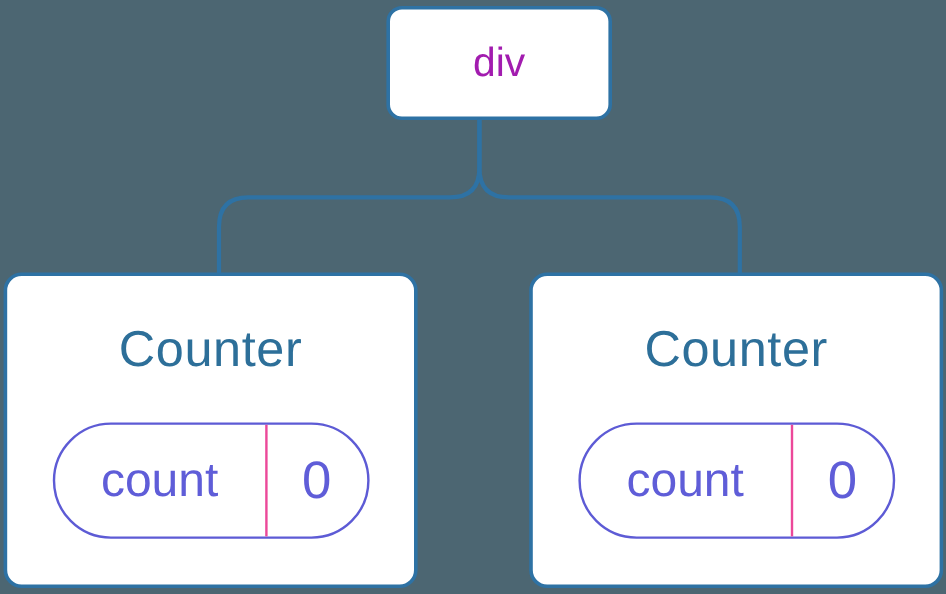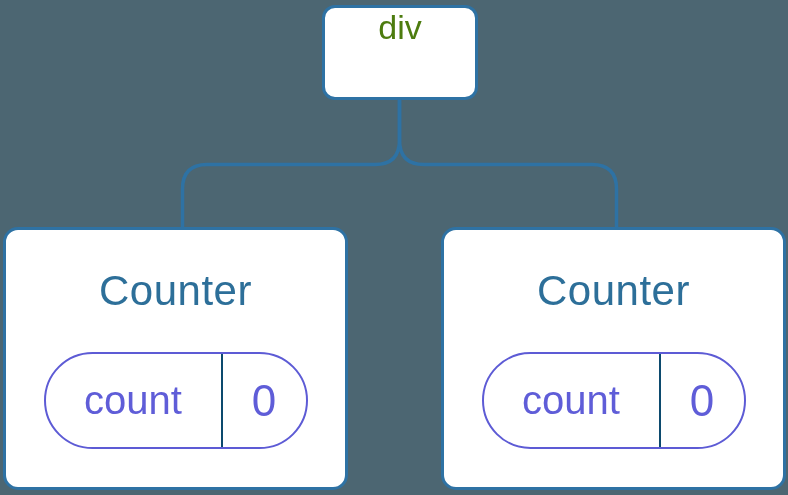--- a/index.html
+++ b/index.html
@@ -13,30 +13,31 @@
     width: 788px;
     height: 495px;
     background: #4C6672;
     overflow: hidden;
   }
   
   .root-node {
     position: absolute;
     left: 322px;
     top: 5px;
-    width: 156px;
+    width: 188px;
     height: 95px;
     background: #ffffff;
     border: 3px solid #2E72A4;
     border-radius: 13px;
     box-sizing: border-box;
     display: flex;
+    align-items: center;
     justify-content: center;
     font-size: 34px;
-    color: #4d7c0f;
+    color: #a21caf;
   }
   
   .connector {
     position: absolute;
     left: 0;
     top: 0;
     pointer-events: none;
   }
   .connector path {
     fill: none;
@@ -74,21 +75,21 @@
     border: 2px solid #5D5BD5;
     border-radius: 49px;
     box-sizing: border-box;
     display: flex;
     align-items: stretch;
     color: #5F5DD8;
     background: #ffffff;
   }
   .state-key-cell {
     width: 175px;
-    border-right: 2px solid #0c4a6e;
+    border-right: 2px solid #ec4899;
     display: flex;
     align-items: center;
     justify-content: center;
     font-size: 40px;
   }
   .state-value-cell {
     flex: 1;
     display: flex;
     align-items: center;
     justify-content: center;

